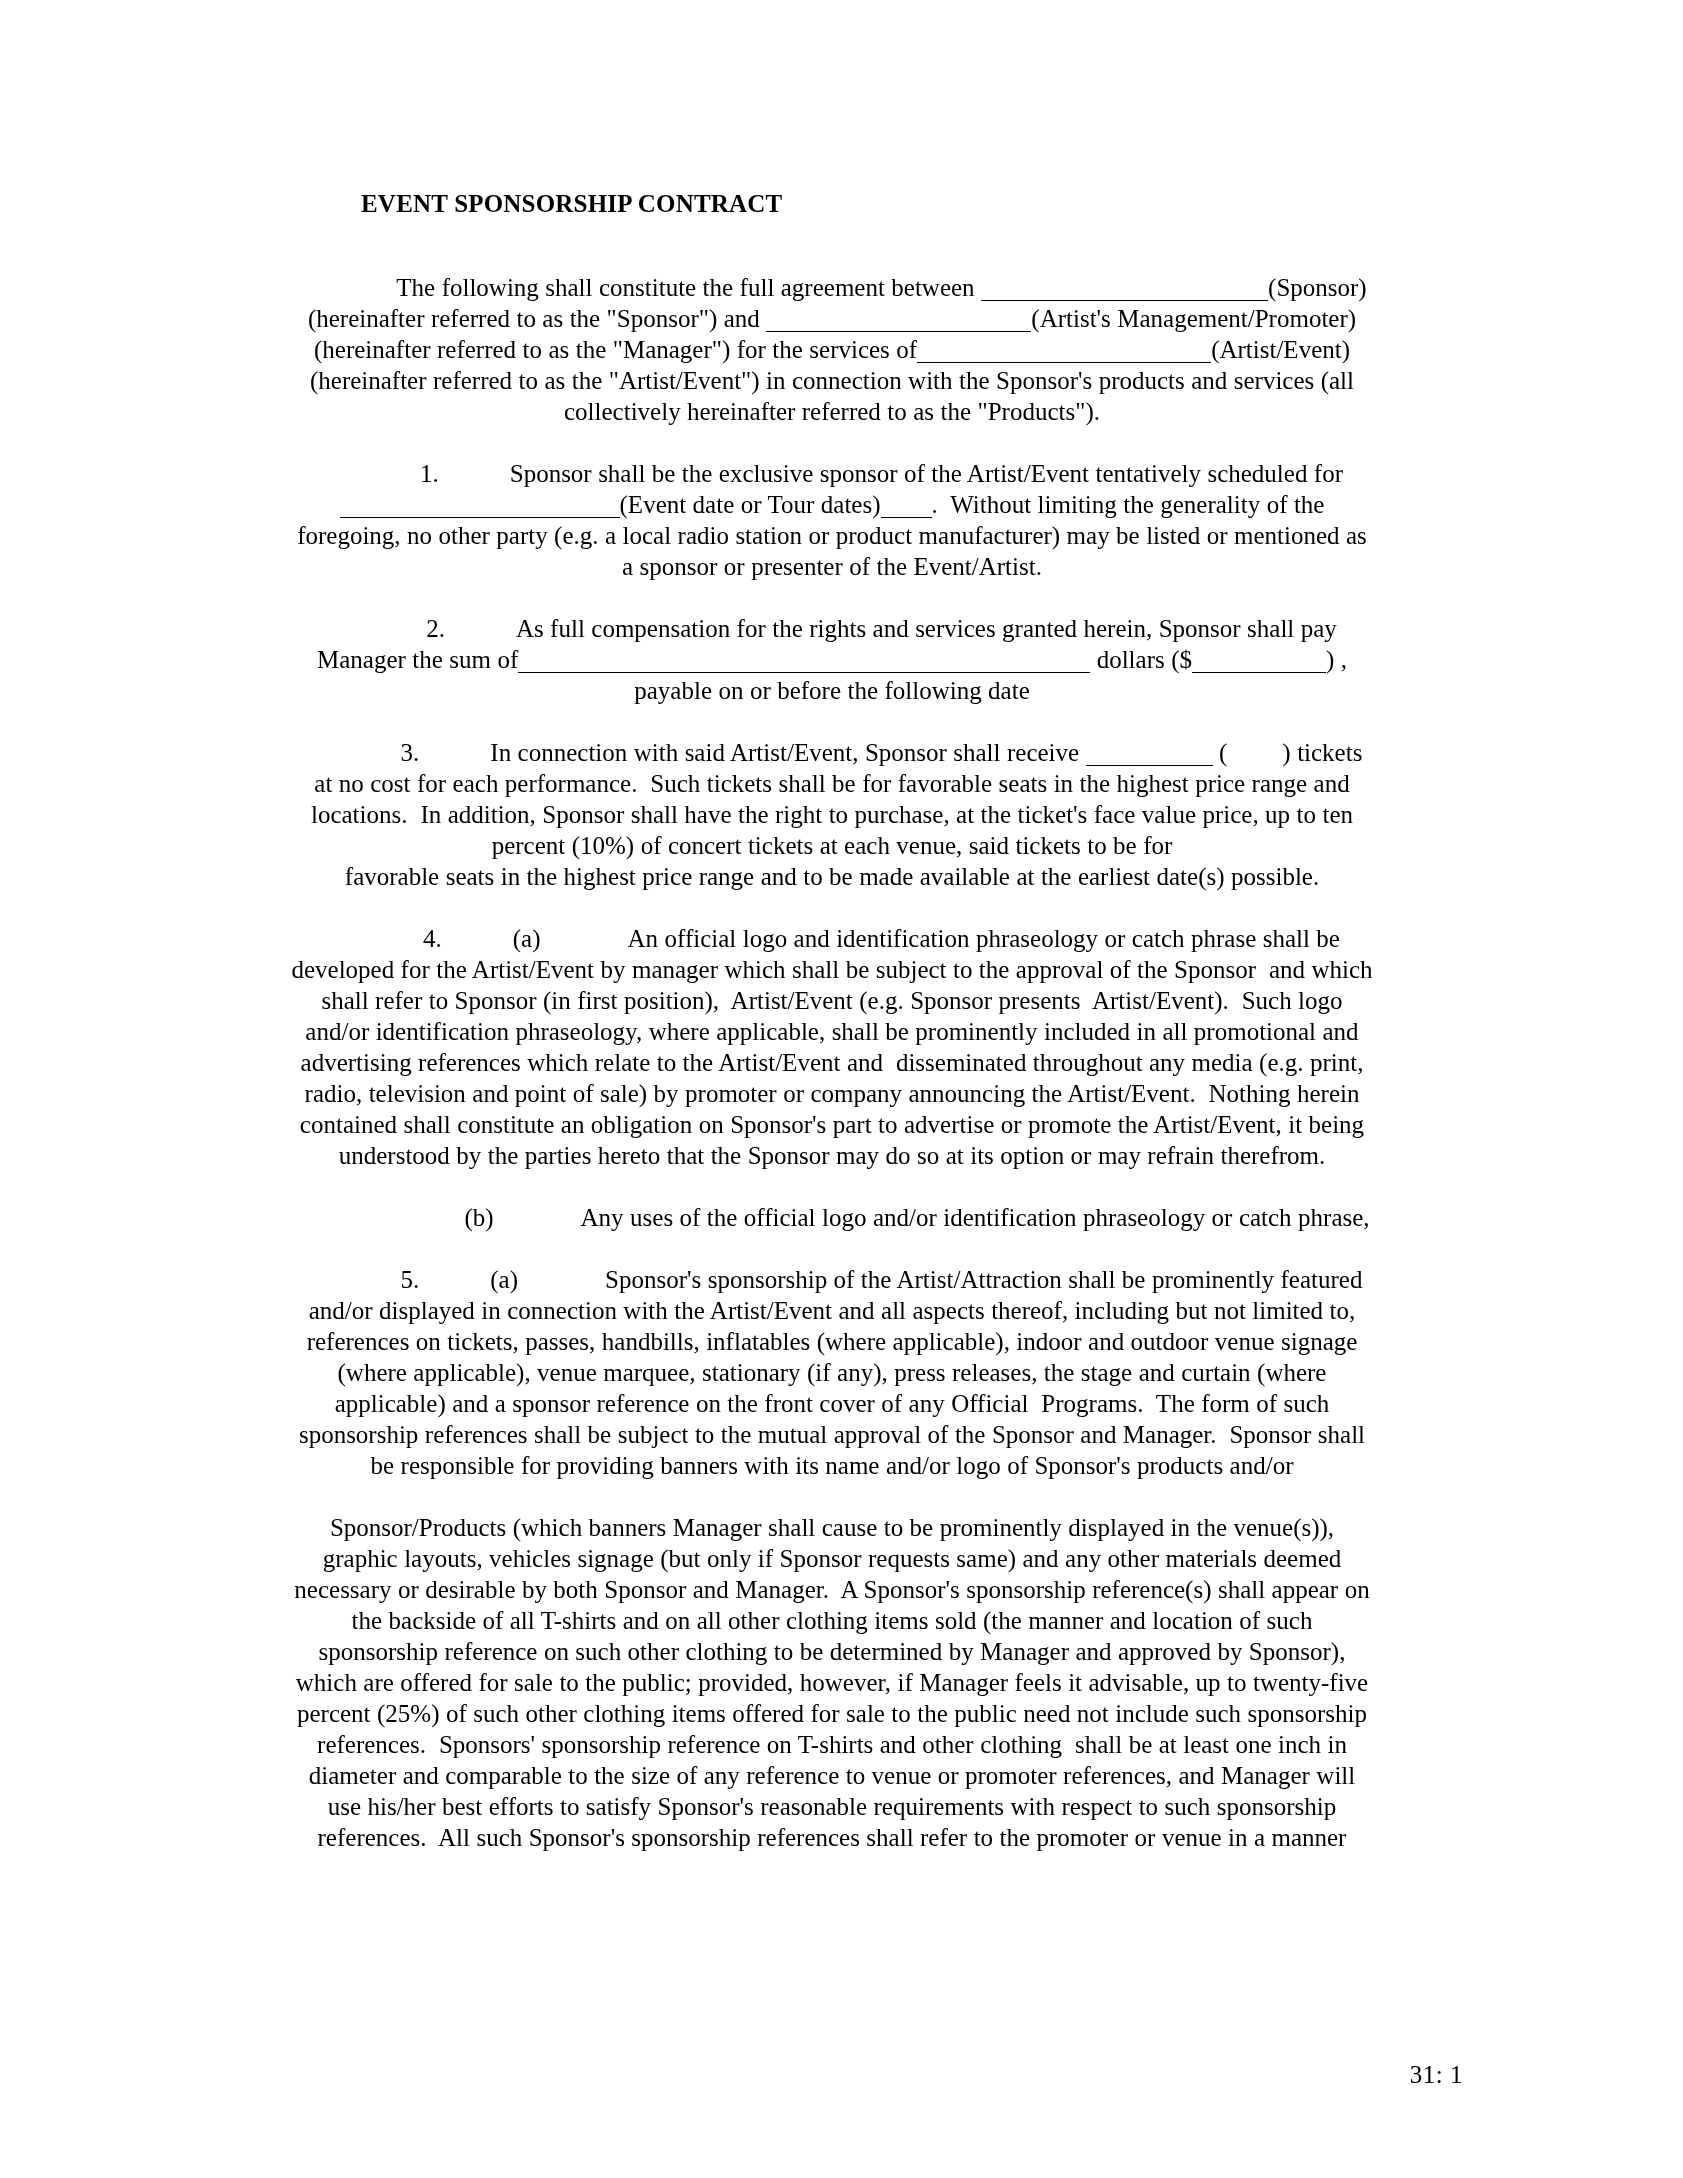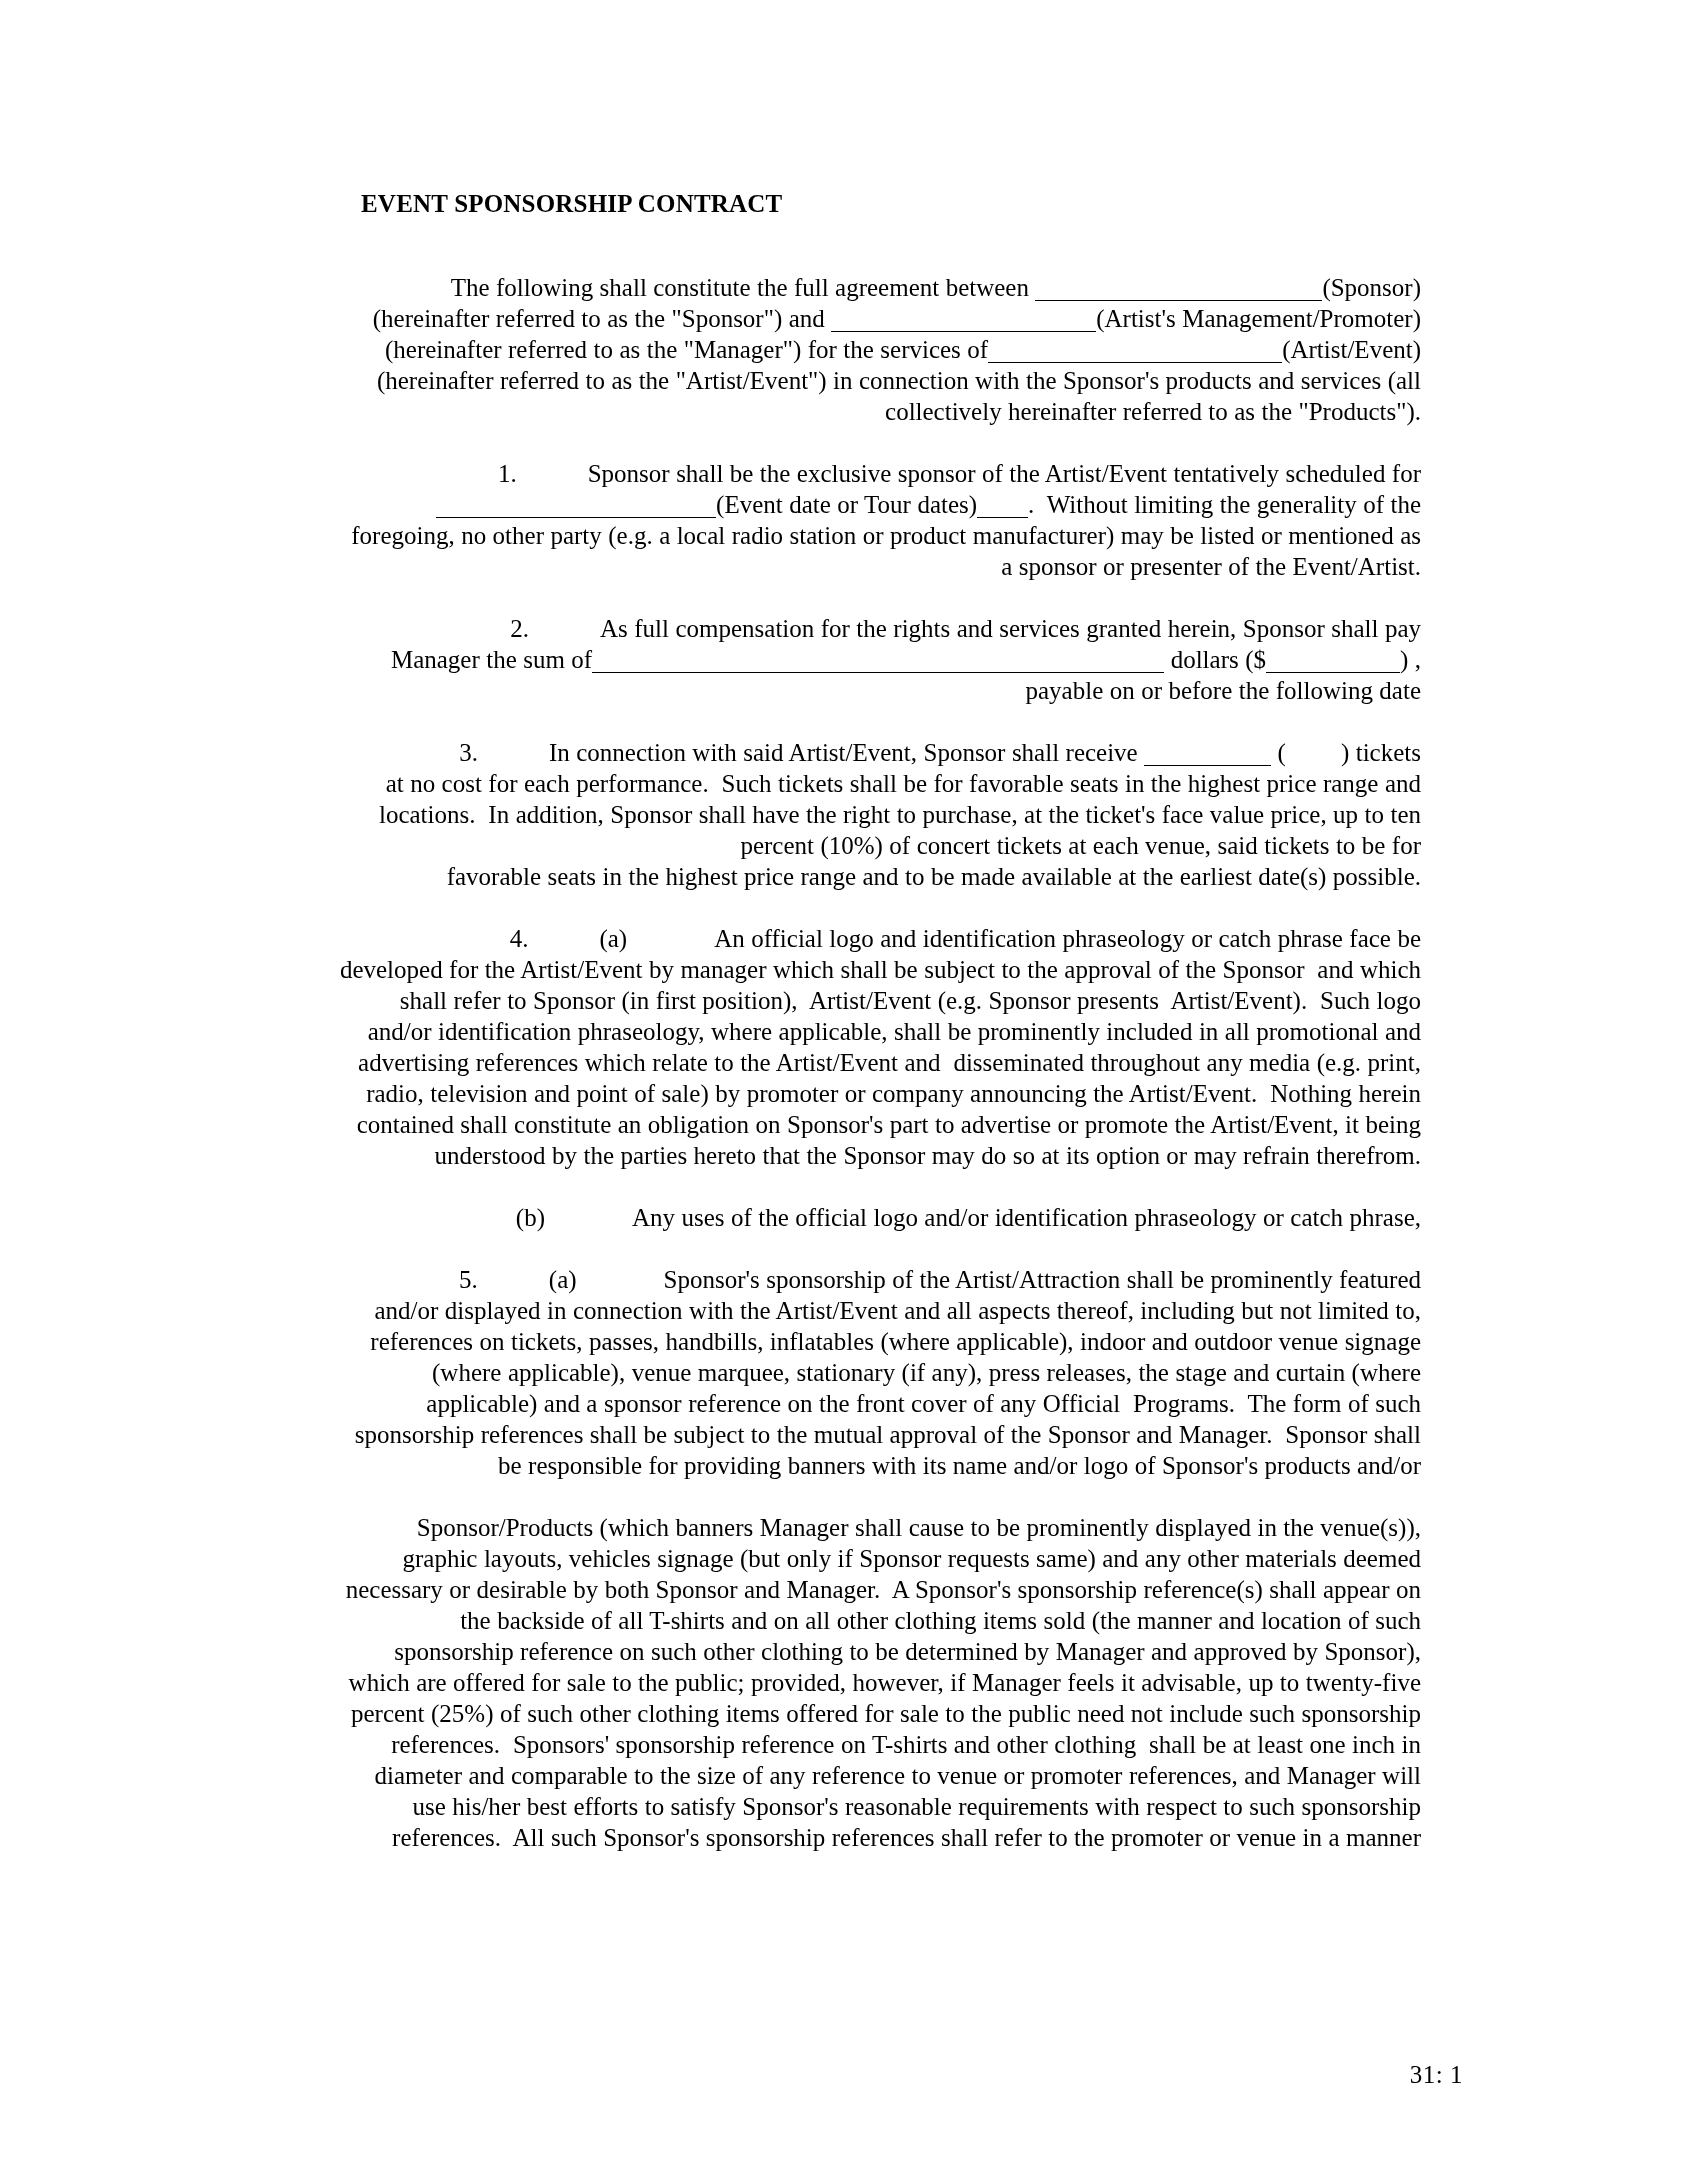--- a/index.html
+++ b/index.html
@@ -34,21 +34,21 @@
     margin: 0;
     padding: 0;
     position: absolute;
     left: 361px;
     top: 190px;
     white-space: nowrap;
   }
   .para {
     font-size: 25px;
     line-height: 31px;
-    text-align: right;
+    text-align: center;
     margin: 0;
     white-space: pre-wrap;
     word-spacing: 0.2px;
   }
   .blank {
     display: inline-block;
     border-bottom: 1.6px solid #000;
     vertical-align: baseline;
     height: 1.05em;
     margin-bottom: -0.18em;
@@ -101,21 +101,21 @@
     <span class="gap"></span>
 
     <p class="para"><span class="num-tab"></span><span>2.</span><span class="lbl-tab"></span><span>As full compensation for the rights and services granted herein, Sponsor shall pay</span><br><span>Manager the sum of</span><span class="blank" style="width:572px"></span><span> dollars ($</span><span class="blank" style="width:134px"></span><span>) ,</span><br><span>payable on or before the following date</span></p>
 
     <span class="gap"></span>
 
     <p class="para"><span class="num-tab"></span><span>3.</span><span class="lbl-tab"></span><span>In connection with said Artist/Event, Sponsor shall receive </span><span class="blank" style="width:127px"></span><span> (</span><span style="display:inline-block;width:55px"></span><span>) tickets</span><br><span>at no cost for each performance.  Such tickets shall be for favorable seats in the highest price range and</span><br><span>locations.  In addition, Sponsor shall have the right to purchase, at the ticket's face value price, up to ten</span><br><span>percent (10%) of concert tickets at each venue, said tickets to be for</span><br><span>favorable seats in the highest price range and to be made available at the earliest date(s) possible.</span></p>
 
     <span class="gap"></span>
 
-    <p class="para"><span class="num-tab"></span><span>4.</span><span class="lbl-tab"></span><span>(a)</span><span class="lbl-tab-wide"></span><span>An official logo and identification phraseology or catch phrase face be</span><br><span>developed for the Artist/Event by manager which shall be subject to the approval of the Sponsor  and which
+    <p class="para"><span class="num-tab"></span><span>4.</span><span class="lbl-tab"></span><span>(a)</span><span class="lbl-tab-wide"></span><span>An official logo and identification phraseology or catch phrase shall be</span><br><span>developed for the Artist/Event by manager which shall be subject to the approval of the Sponsor  and which
 shall refer to Sponsor (in first position),  Artist/Event (e.g. Sponsor presents  Artist/Event).  Such logo
 and/or identification phraseology, where applicable, shall be prominently included in all promotional and
 advertising references which relate to the Artist/Event and  disseminated throughout any media (e.g. print,
 radio, television and point of sale) by promoter or company announcing the Artist/Event.  Nothing herein
 contained shall constitute an obligation on Sponsor's part to advertise or promote the Artist/Event, it being
 understood by the parties hereto that the Sponsor may do so at its option or may refrain therefrom.</span></p>
 
     <span class="gap"></span>
 
     <p class="para"><span class="num-tab"></span><span></span><span class="lbl-tab"></span><span>(b)</span><span class="lbl-tab-wide"></span><span>Any uses of the official logo and/or identification phraseology or catch phrase,</span><br></p>

